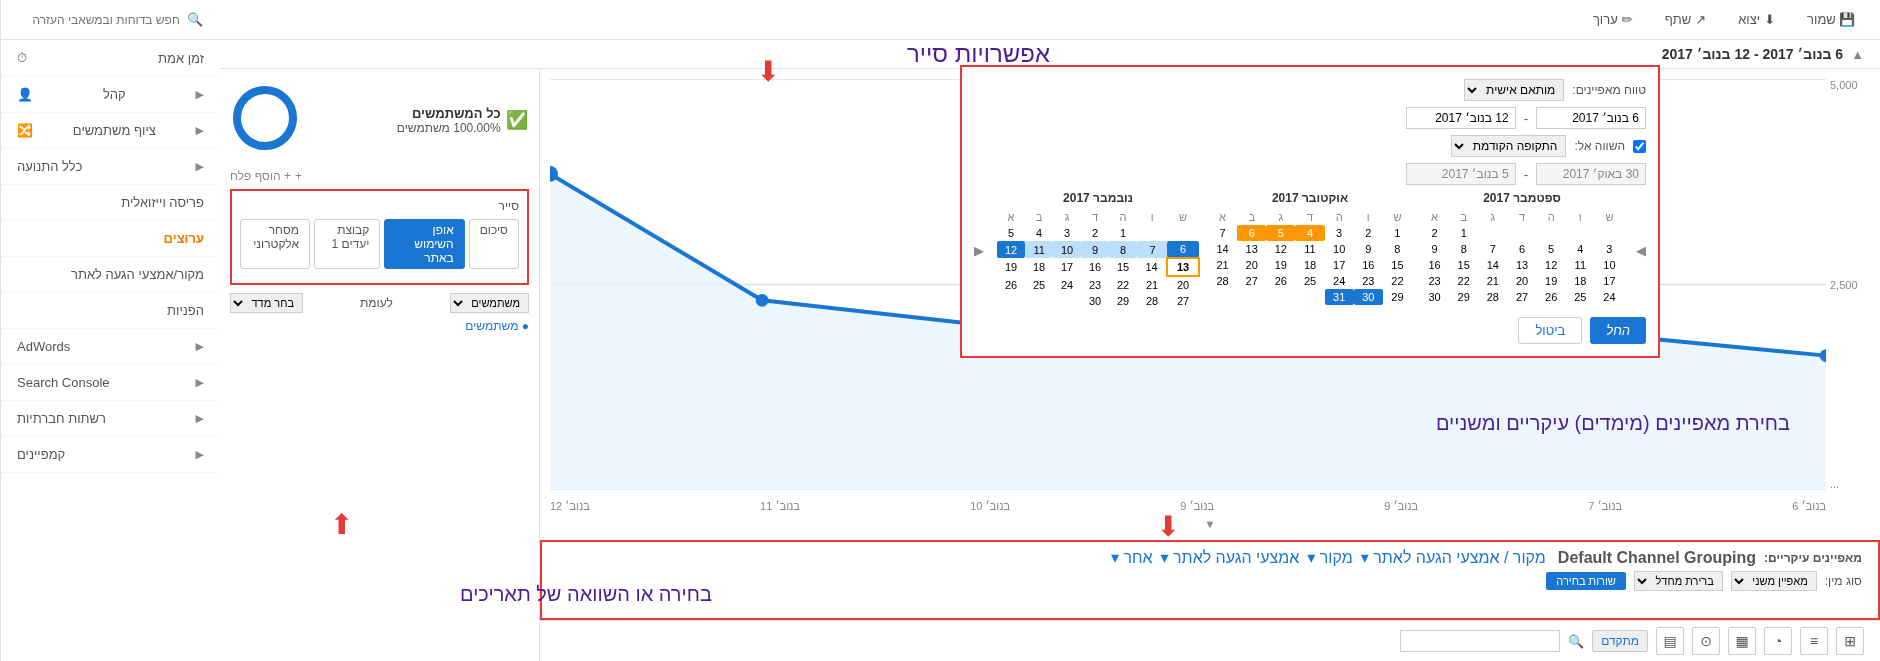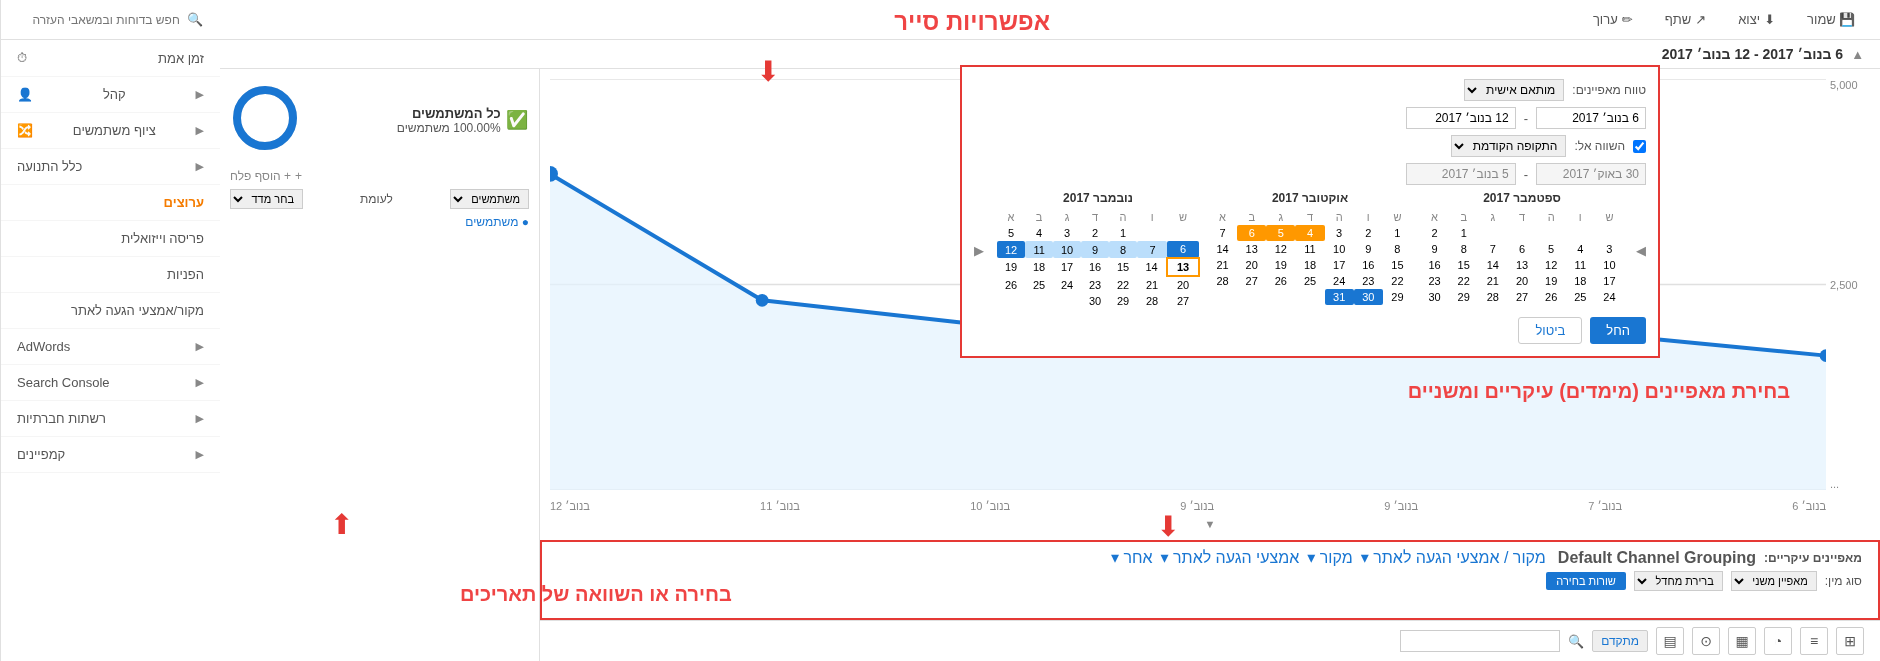--- a/index.html
+++ b/index.html
@@ -167,20 +167,21 @@
       margin-top: 8px;
     }
     .btn-apply {
       background: #1976d2;
       color: #fff;
       border: none;
       padding: 5px 16px;
       cursor: pointer;
       border-radius: 3px;
       font-size: 13px;
+      font-style: italic;
     }
     .btn-cancel {
       background: #fff;
       color: #1976d2;
       border: 1px solid #ccc;
       padding: 5px 16px;
       cursor: pointer;
       border-radius: 3px;
       font-size: 13px;
     }
@@ -417,25 +418,26 @@
       color: #1976d2;
       cursor: pointer;
       padding: 3px 8px;
       border: 1px solid #ccc;
       border-radius: 2px;
     }
 
     
     .annotation-label {
       font-size: 22px;
-      font-weight: bold;
-      color: #ef4444;
+      font-weight: normal;
+      color: #4c1d95;
       position: absolute;
       z-index: 200;
       direction: rtl;
+      margin-top: 32px;
     }
     .annotation-arrow {
       color: #e53935;
       font-size: 28px;
       position: absolute;
       z-index: 200;
     }
 
     
     #main-wrapper {
@@ -826,20 +828,31 @@
             <circle cx="35" cy="35" r="28" fill="none" stroke="#1976d2" stroke-width="8" stroke-dasharray="176 0" stroke-dashoffset="44"></circle>
           </svg>
         </div>
       </div>
 
       <div class="add-segment">
         <span>+</span>
         <span>+ הוסף פלח</span>
       </div>
 
+      <div id="tour-box">
+        <div class="tour-title">
+          <span>סייר</span>
+        </div>
+        <div class="tour-tabs">
+          <div class="tour-tab">סיכום</div>
+          <div class="tour-tab active">אופן השימוש באתר</div>
+          <div class="tour-tab">קבוצת יעדים 1</div>
+          <div class="tour-tab">מסחר אלקטרוני</div>
+        </div>
+      </div>
 
       <div class="metric-selectors">
         <select style="font-size:11px; border:1px solid #ccc; padding:2px 4px;">
           <option>משתמשים</option>
         </select>
         <span style="font-size:12px; color:#555; margin:0 4px;">לעומת</span>
         <select style="font-size:11px; border:1px solid #ccc; padding:2px 4px;">
           <option>בחר מדד</option>
         </select>
       </div>
@@ -868,31 +881,31 @@
   </div>
   <div class="sidebar-item">
     <span class="arrow">▶</span>
     <span>ציוף משתמשים</span>
     <span>🔀</span>
   </div>
   <div class="sidebar-item">
     <span class="arrow">▶</span>
     <span>כלל התנועה</span>
   </div>
+  <div class="sidebar-item">
+    <span>פריסה וייזואלית</span>
+  </div>
   <div class="sidebar-item active">
     <span>ערוצים</span>
   </div>
   <div class="sidebar-item">
-    <span>פריסה וייזואלית</span>
+    <span>מקור/אמצעי הגעה לאתר</span>
   </div>
   <div class="sidebar-item">
     <span>הפניות</span>
-  </div>
-  <div class="sidebar-item">
-    <span>מקור/אמצעי הגעה לאתר</span>
   </div>
   <div class="sidebar-item">
     <span class="arrow">▶</span>
     <span>AdWords</span>
   </div>
   <div class="sidebar-item">
     <span class="arrow">▶</span>
     <span>Search Console</span>
   </div>
   <div class="sidebar-item">

